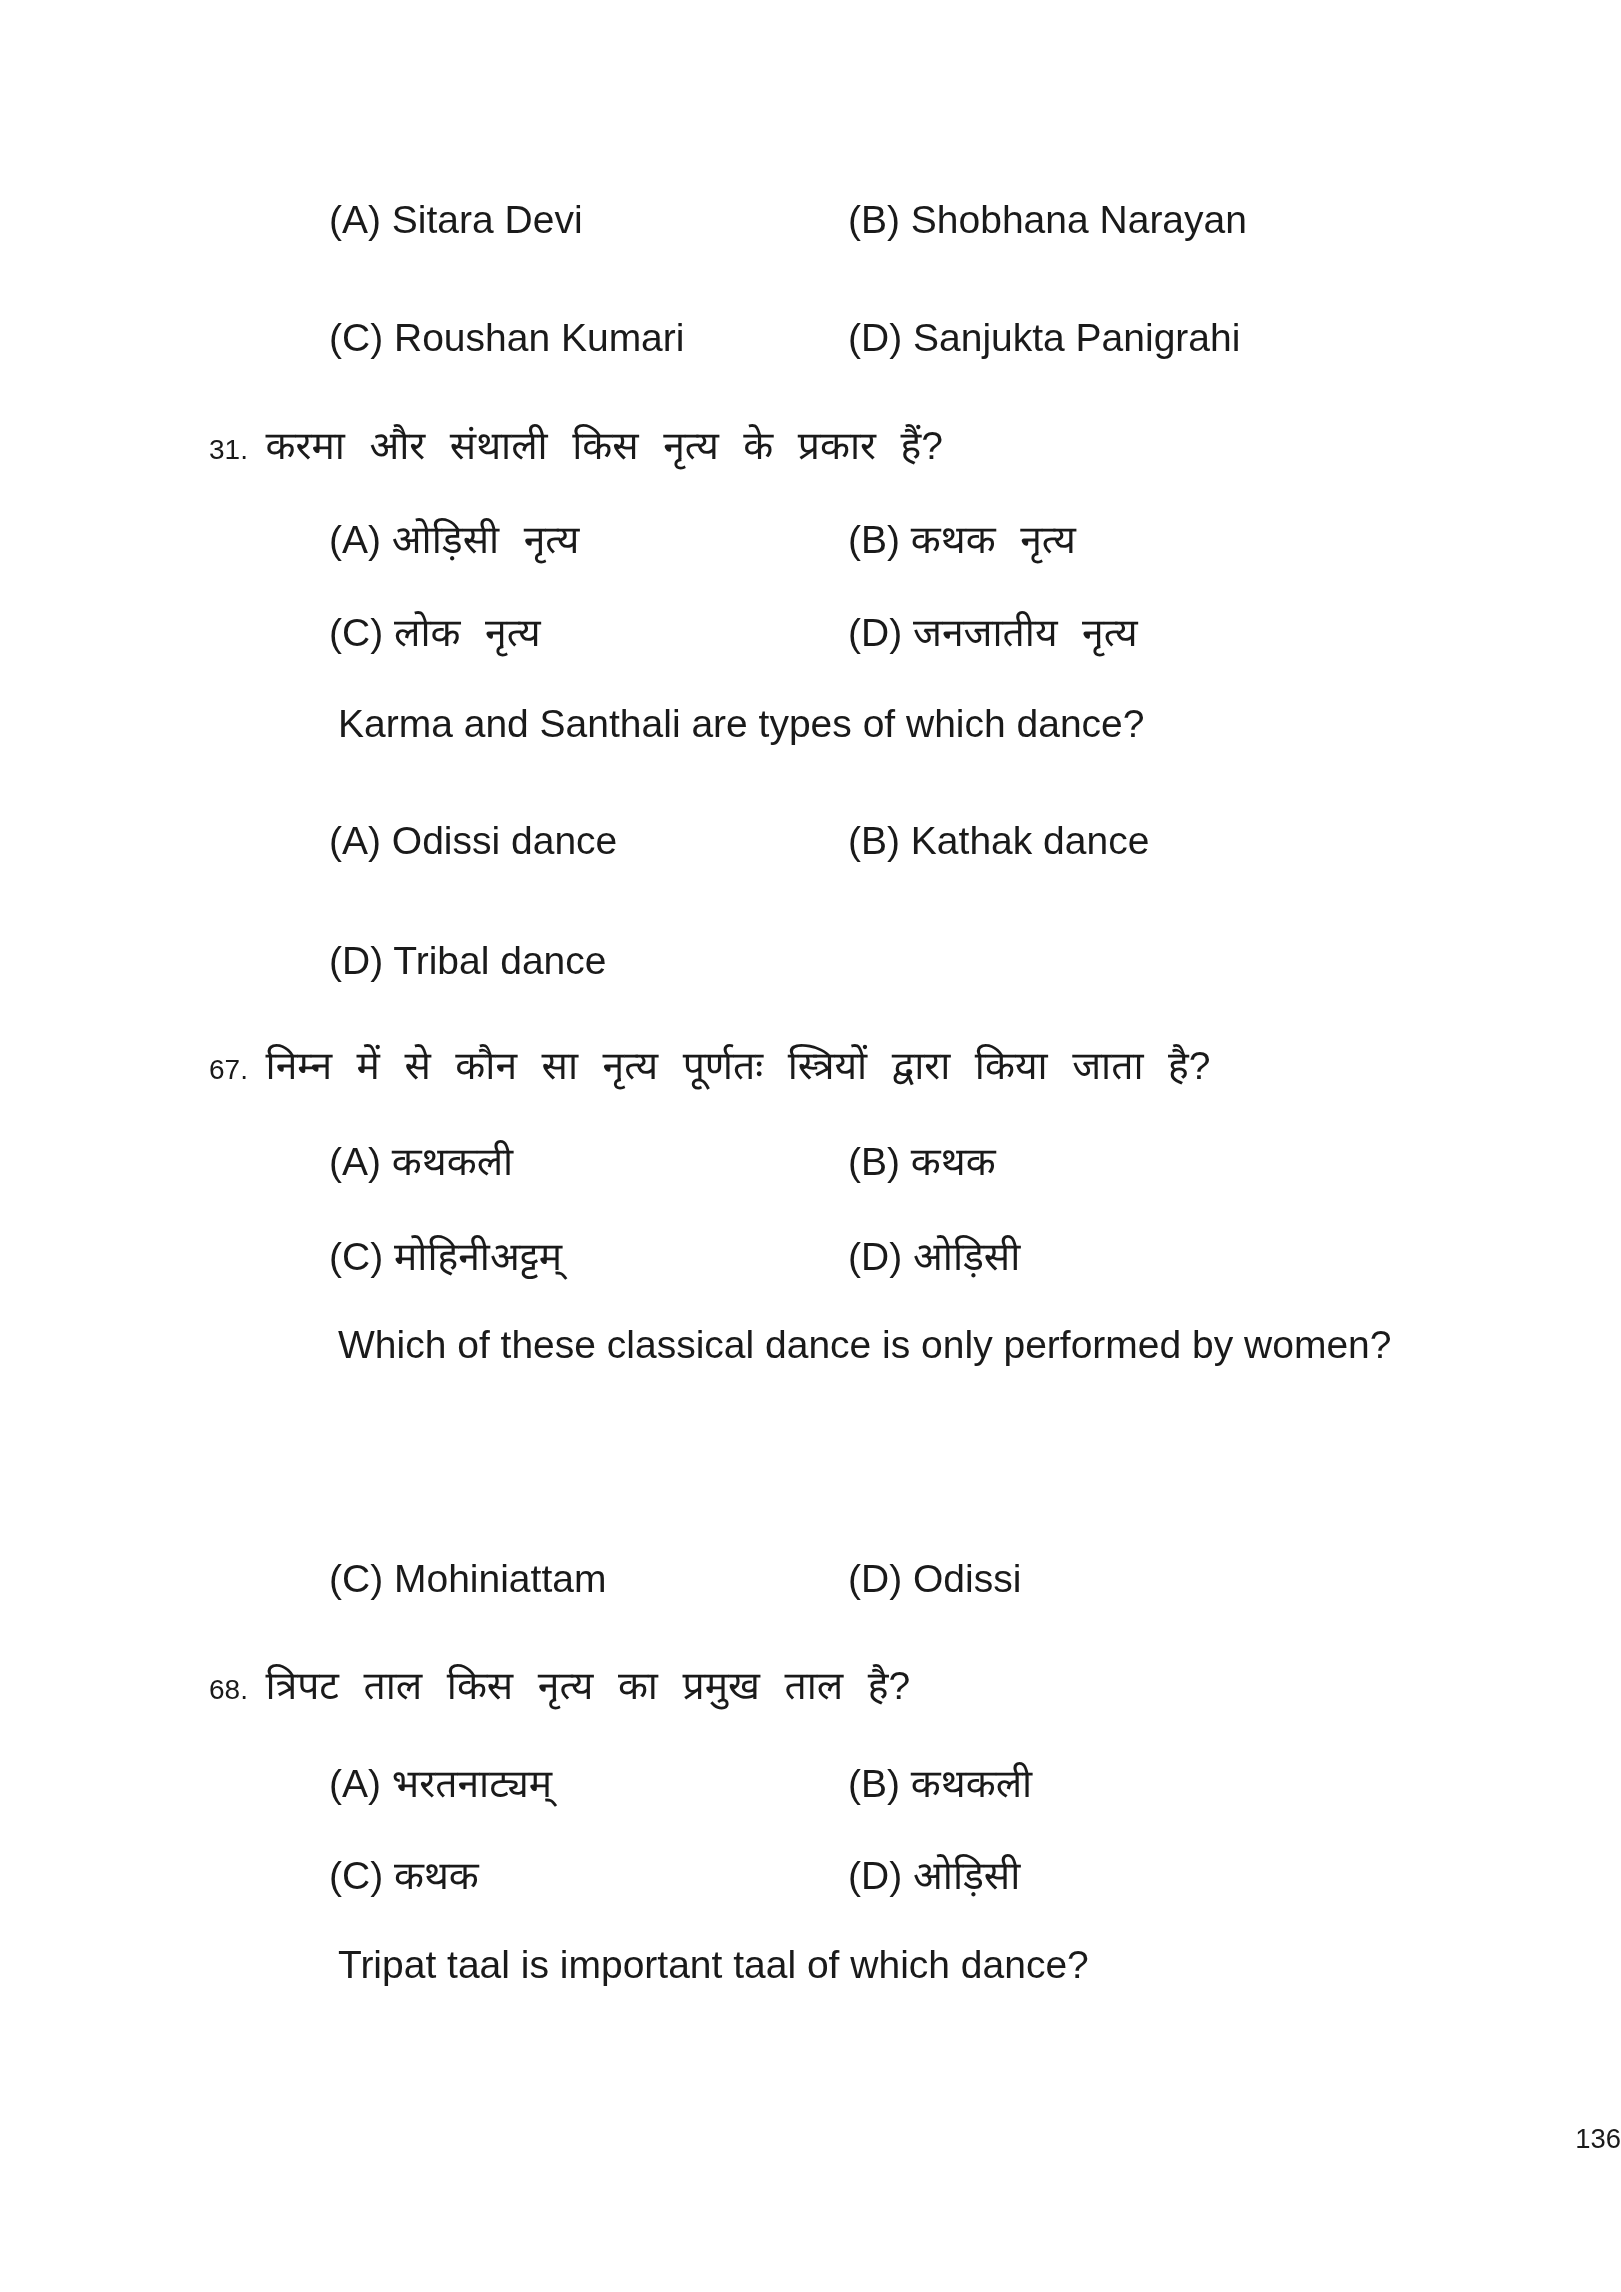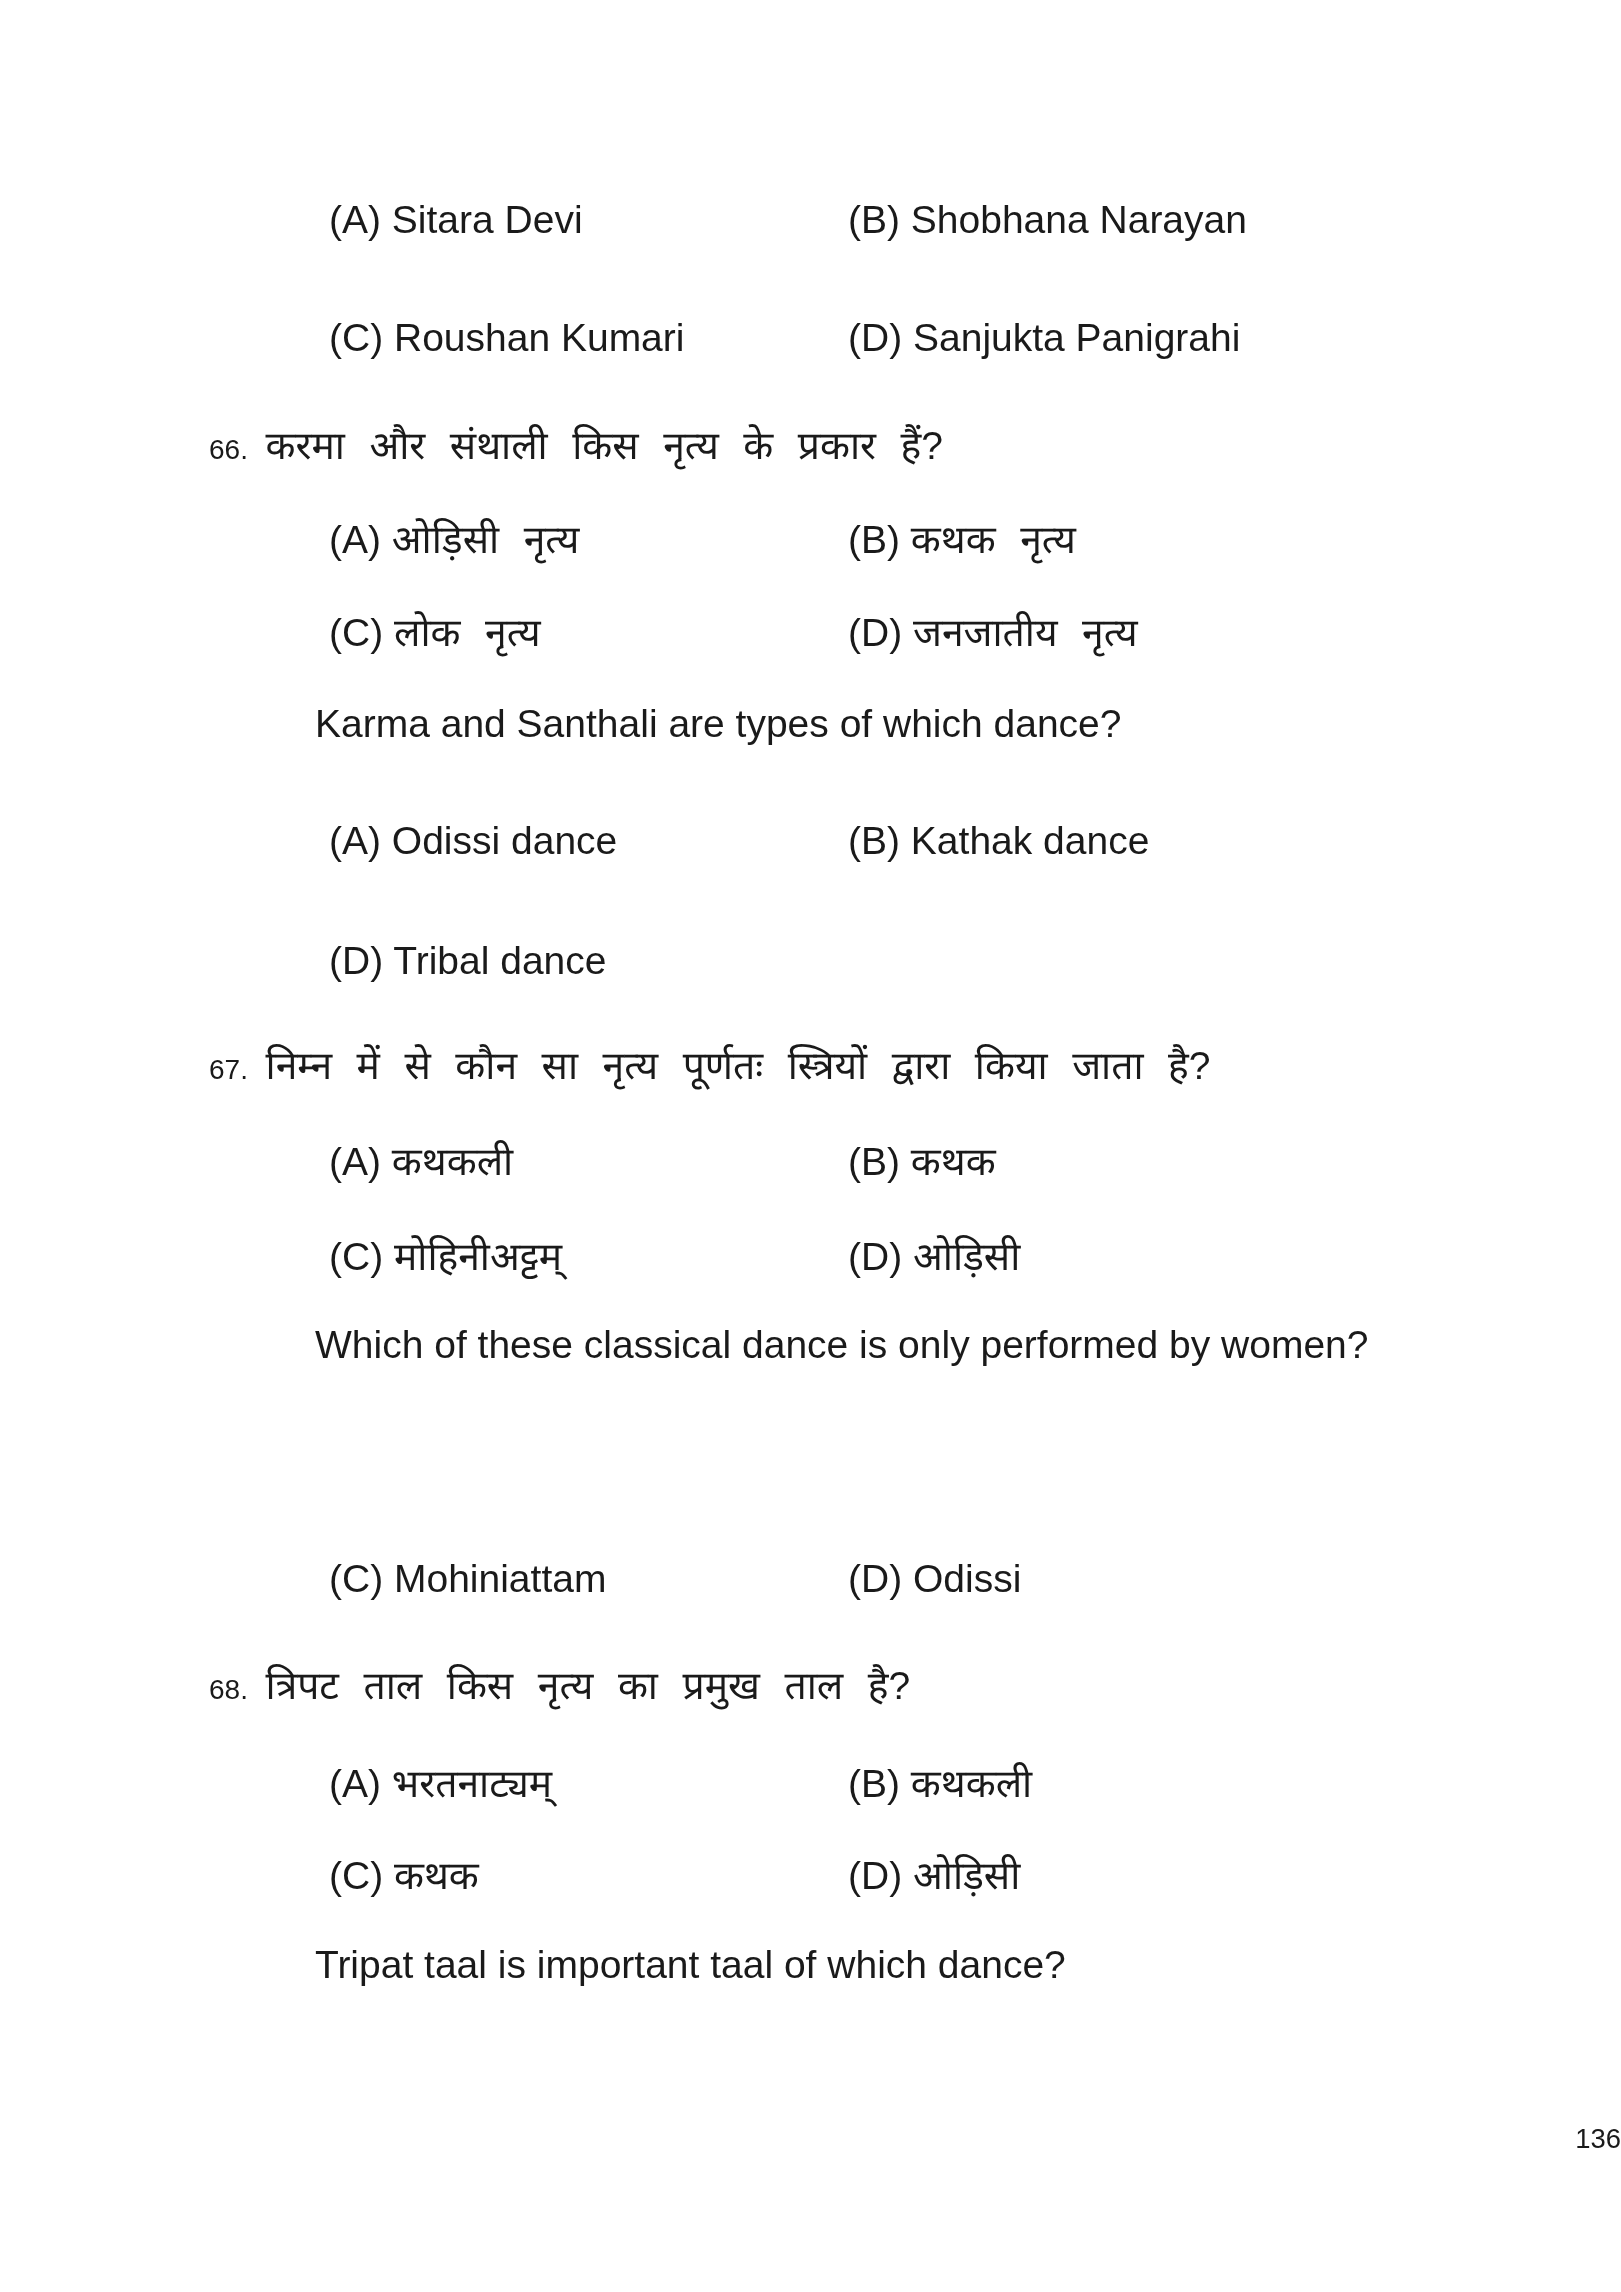--- a/index.html
+++ b/index.html
@@ -23,21 +23,21 @@
     line-height: 47px;
     white-space: nowrap;
   }
   
   .qline { left: 209px; }
   .qnum  { font-size: 28px; }
   .qtext { margin-left: 17.6px; }
   
   .hi { word-spacing: 13.7px; }
   
-  .eng { left: 315px; }
+  .eng { left: 338px; }
   .row {
     left: 329px;
     right: 12px;
     display: flex;
   }
   .cell { flex: none; }
   .cell.col-a { width: 519px; }
   .page-num {
     position: absolute;
     left: 0;
@@ -55,21 +55,21 @@
   <div class="line row" style="top:196px">
     <span class="cell col-a"><span>(A)</span> <span>Sitara Devi</span></span>
     <span class="cell"><span>(B)</span> <span>Shobhana Narayan</span></span>
   </div>
   <div class="line row" style="top:314px">
     <span class="cell col-a"><span>(C)</span> <span>Roushan Kumari</span></span>
     <span class="cell"><span>(D)</span> <span>Sanjukta Panigrahi</span></span>
   </div>
 
   <div class="line qline" style="top:422px">
-    <span class="qnum">66.</span><span class="qtext hi">करमा और संथाली किस नृत्य के प्रकार हैं?</span>
+    <span class="qnum">31.</span><span class="qtext hi">करमा और संथाली किस नृत्य के प्रकार हैं?</span>
   </div>
   <div class="line row" style="top:516px">
     <span class="cell col-a"><span>(A)</span> <span class="hi">ओड़िसी नृत्य</span></span>
     <span class="cell"><span>(B)</span> <span class="hi">कथक नृत्य</span></span>
   </div>
   <div class="line row" style="top:609px">
     <span class="cell col-a"><span>(C)</span> <span class="hi">लोक नृत्य</span></span>
     <span class="cell"><span>(D)</span> <span class="hi">जनजातीय नृत्य</span></span>
   </div>
   <div class="line eng" style="top:700px">

